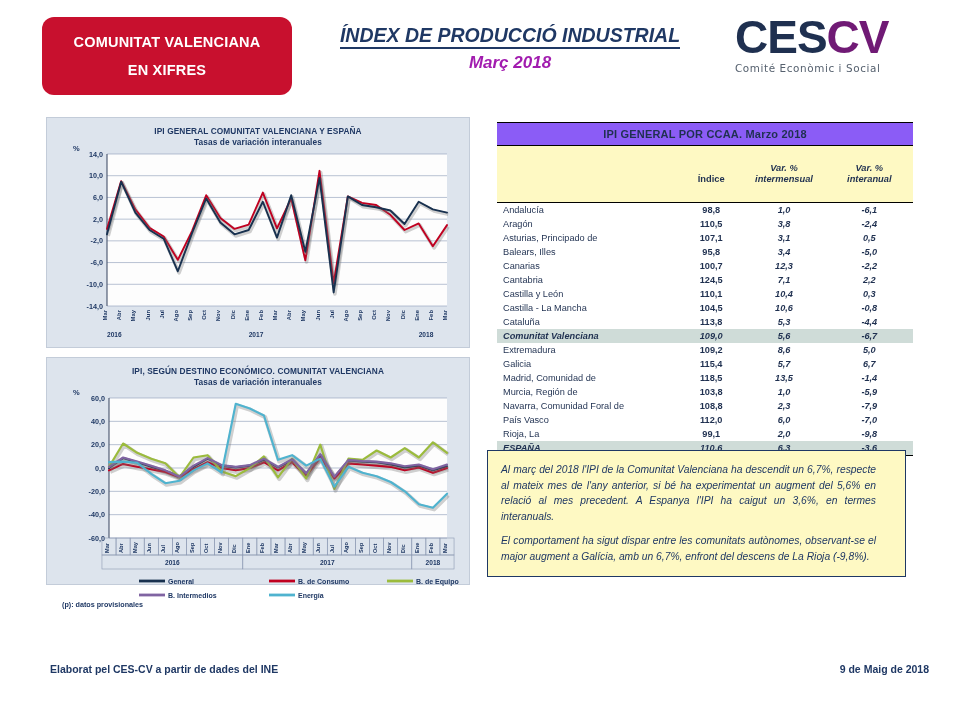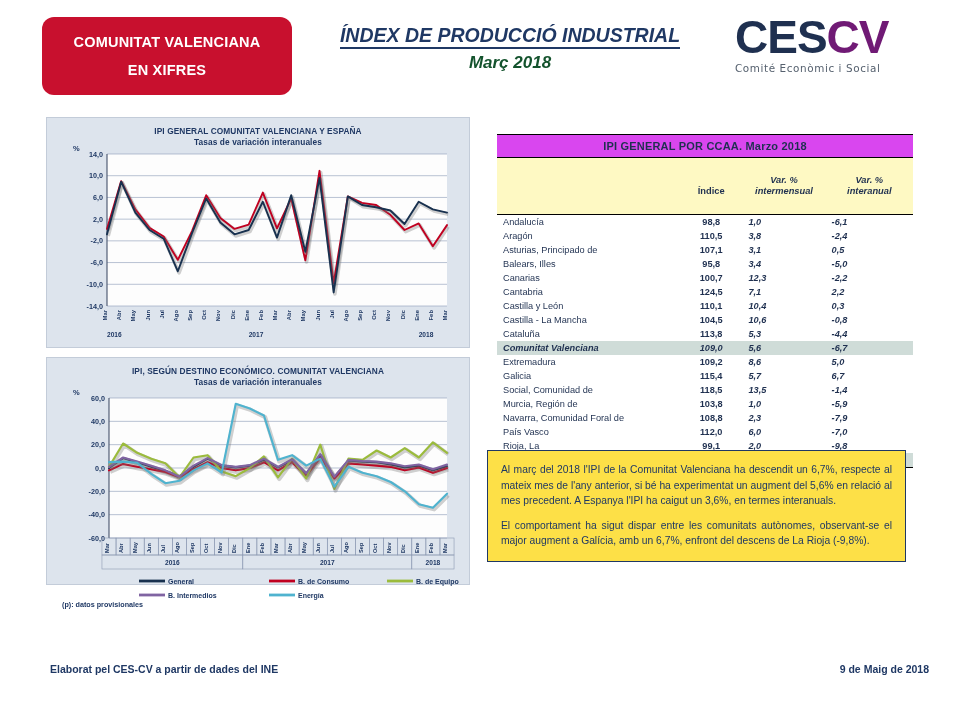--- a/index.html
+++ b/index.html
@@ -20,21 +20,21 @@
   }
   #title-block{
     position:absolute;left:300px;top:24px;width:420px;text-align:center;
   }
   #doc-title{
     font-size:19.5px;font-weight:bold;font-style:italic;color:#1f3864;
     border-bottom:2.5px solid #1f3864;display:inline-block;padding-bottom:1px;
     line-height:1.15;
   }
   #doc-sub{
-    font-size:17px;font-weight:bold;font-style:italic;color:#14532d;margin-top:4px;
+    font-size:17px;font-weight:bold;font-style:italic;color:#a21caf;margin-top:4px;
   }
   
   #logo{position:absolute;left:735px;top:14px;width:190px;height:78px;}
   #logo-text{font-size:46px;font-weight:bold;letter-spacing:-1px;line-height:46px;}
   .lg-d{color:#1f3050;}
   .lg-r{color:#701a75;}
   #logo-tag{
     font-size:10.4px;color:#55606e;letter-spacing:.6px;margin-top:2px;
     font-family:"DejaVu Sans", sans-serif;
   }
@@ -50,42 +50,43 @@
     line-height:11px;padding-top:8px;letter-spacing:.1px;
   }
   .pct{position:absolute;font-size:7.5px;font-weight:bold;color:#1f3864;}
   #prov{
     position:absolute;left:62px;top:600px;font-size:7.2px;font-weight:bold;color:#1f3864;
   }
   
   #tbl-wrap{position:absolute;left:497px;top:122px;width:416px;}
   table{border-collapse:collapse;width:100%;font-size:9.2px;}
   #cap{
-    background:#d946ef;text-align:center;font-weight:bold;font-size:11px;
+    background:#8b5cf6;text-align:center;font-weight:bold;font-size:11px;
     color:#1f3050;padding:5px 0 5px 0;border-top:1.6px solid #000;
-    border-bottom:1.6px solid #000;letter-spacing:.2px;margin-top:12px;
+    border-bottom:1.6px solid #000;letter-spacing:.2px;
   }
   thead th{
     background:#fef9c3;color:#1f3050;font-weight:bold;font-style:italic;
     padding:17px 6px;vertical-align:bottom;border-bottom:1.8px solid #000;
     font-size:9.3px;line-height:11px;
   }
   thead th.lead{font-style:normal;}
   thead th.c{text-align:center;}
   tbody td{padding:2.0px 6px;color:#1f3050;font-size:9.2px;}
   tbody td.n{text-align:center;font-weight:bold;}
-  tbody td.v{text-align:left;font-weight:bold;font-style:italic;}
+  tbody td.v{text-align:center;font-weight:bold;font-style:italic;}
   tr.hl td{background:#cfdcd8;font-weight:bold;font-style:italic;}
   tr.hl td.nm{font-style:italic;font-weight:bold;}
   tr.last td{border-bottom:1.8px solid #000;}
   
   #note{
     position:absolute;left:487px;top:450px;width:419px;
-    border:1.3px solid #1f3864;background:#fde047;box-sizing:border-box;
-    padding:11px 13px 12px 13px;
+    border:1.3px solid #1f3864;background:#fef9c3;box-sizing:border-box;
+    padding:11px 29px 12px 13px;
+    font-style:italic;
   }
   #note p{
     margin:0 0 9px 0;font-size:10.3px;line-height:15.5px;color:#1f3864;
     text-align:justify;
   }
   #note p:last-child{margin-bottom:0;}
   
   .foot{
     position:absolute;bottom:28px;font-size:10.5px;
     font-weight:bold;color:#1f3864;text-align:right;
@@ -358,21 +359,21 @@
           <td class="v">8,6</td>
           <td class="v">5,0</td>
         </tr>
         <tr>
           <td class="nm">Galicia</td>
           <td class="n">115,4</td>
           <td class="v">5,7</td>
           <td class="v">6,7</td>
         </tr>
         <tr>
-          <td class="nm">Social, Comunidad de</td>
+          <td class="nm">Madrid, Comunidad de</td>
           <td class="n">118,5</td>
           <td class="v">13,5</td>
           <td class="v">-1,4</td>
         </tr>
         <tr>
           <td class="nm">Murcia, Región de</td>
           <td class="n">103,8</td>
           <td class="v">1,0</td>
           <td class="v">-5,9</td>
         </tr>

